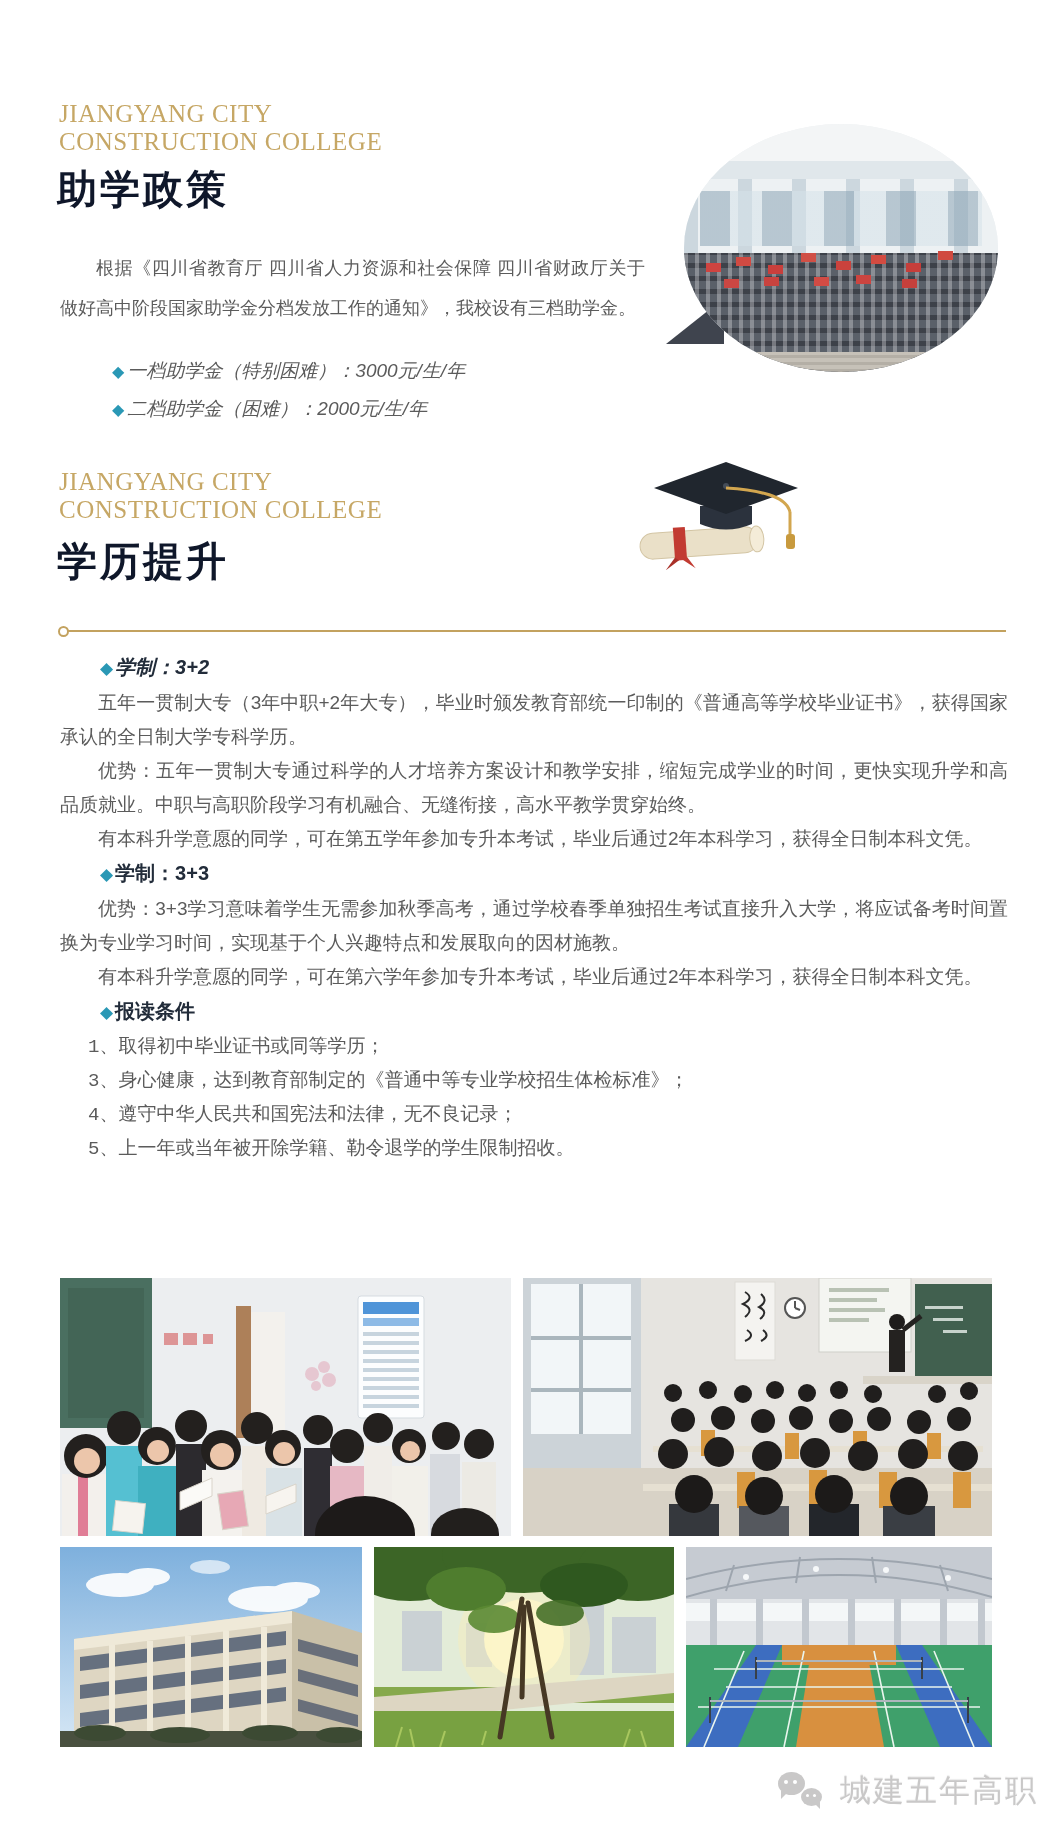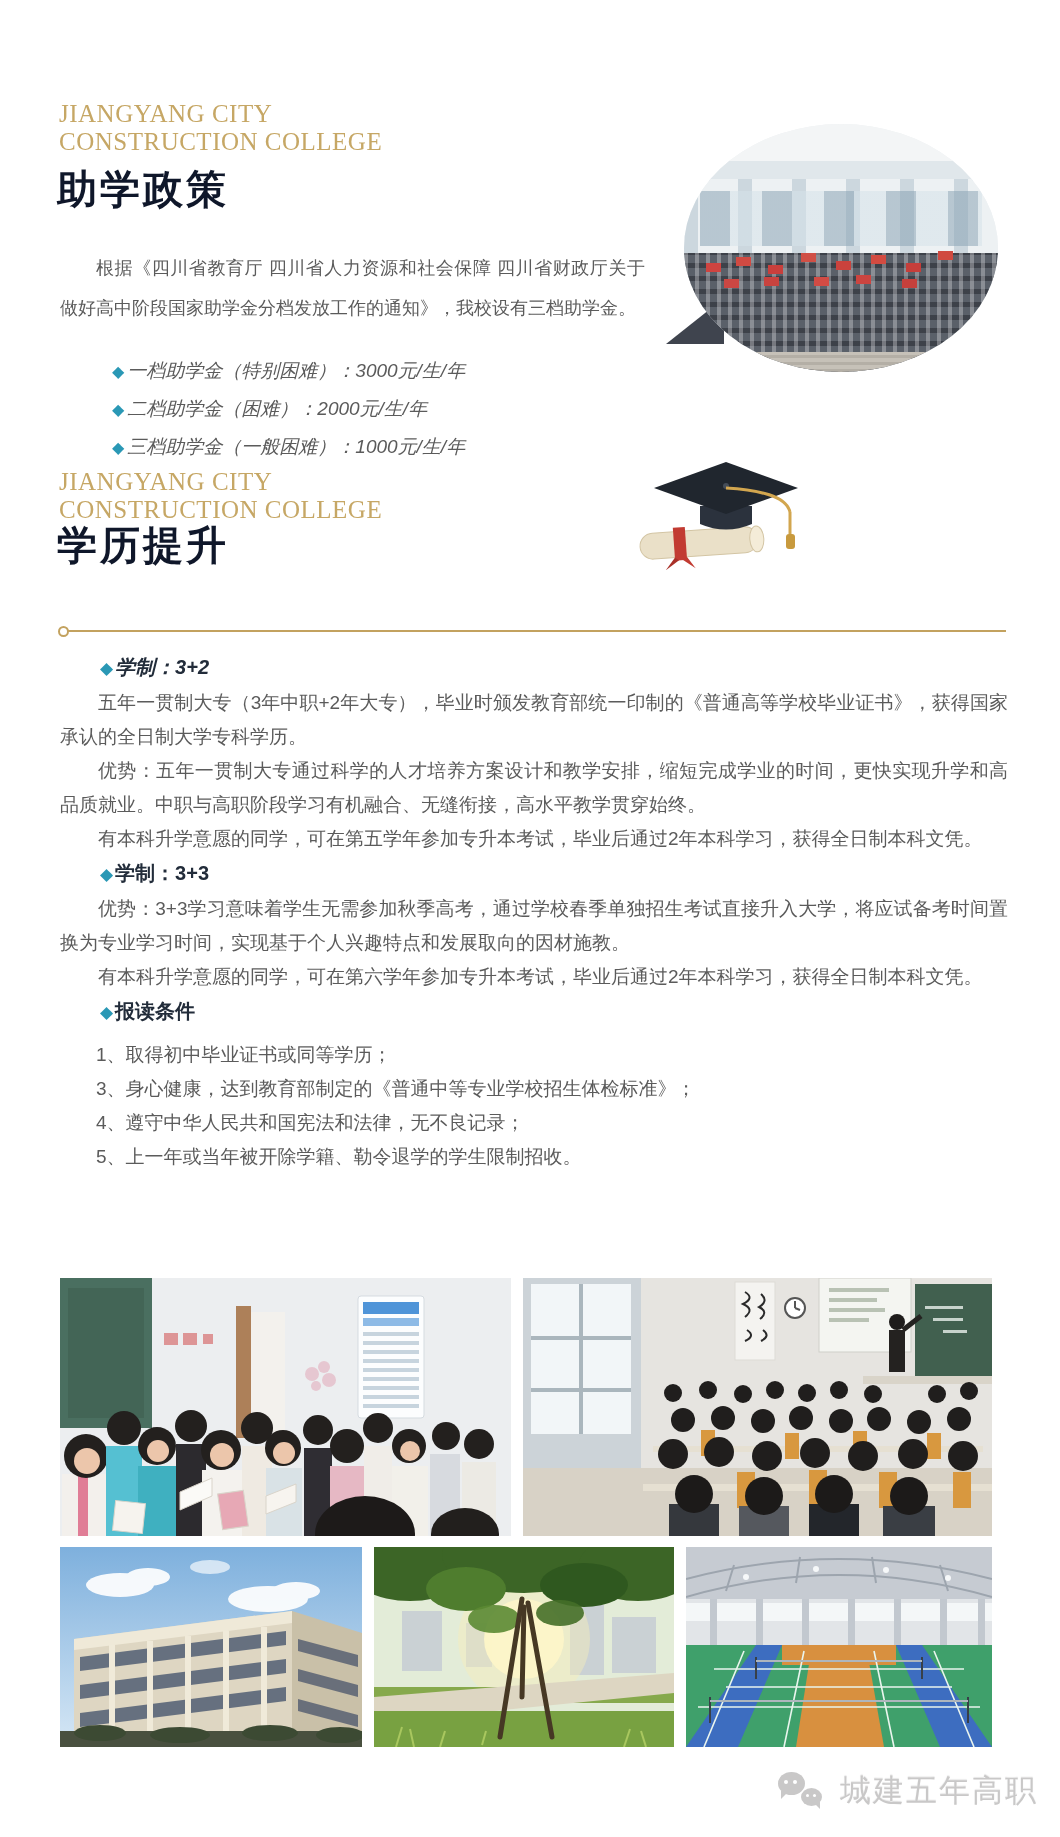--- a/index.html
+++ b/index.html
@@ -4,21 +4,21 @@
 <style>
   html,body{margin:0;padding:0;background:#ffffff;}
   .page{position:relative;width:1060px;height:1816px;margin:0 auto;background:#fff;overflow:hidden;
         font-family:"Liberation Sans","DejaVu Sans",sans-serif;}
 
   
   .org-name{position:absolute;left:59px;font-family:"Liberation Serif","DejaVu Serif",serif;
             color:#c6a765;font-size:25px;line-height:28px;letter-spacing:.5px;font-weight:400;}
   .sec-title{position:absolute;left:57px;color:#0f172a;font-size:40px;font-weight:800;letter-spacing:3px;}
   #org1{top:100px;}  #title1{top:162px;}
-  #org2{top:468px;}  #title2{top:518px;}
+  #org2{top:468px;}  #title2{top:534px;}
 
   
   .intro{position:absolute;left:60px;top:230px;width:585px;color:#5b5b5b;font-size:18px;
          line-height:40px;text-indent:2em;text-align:justify;}
   .aid-list{position:absolute;left:96px;top:336px;margin:16px;padding:0;list-style:none;font-style:italic;}
   .aid-list li{line-height:37px;font-size:19px;color:#5b5b5b;white-space:nowrap;}
   .dia{color:#2a98b5;font-size:16px;margin-right:3px;}
 
   
   .bubble-tail{position:absolute;left:666px;top:298px;width:58px;height:46px;background:#3f444e;
@@ -46,21 +46,21 @@
   .gold-line{position:absolute;left:60px;top:630px;width:946px;height:2px;background:#c3a25f;}
   .gold-line::before{content:'';position:absolute;left:-2px;top:-4px;width:7px;height:7px;border-radius:50%;
                      background:#fff;border:2px solid #c3a25f;}
   .edu-body{position:absolute;left:60px;top:650px;width:948px;color:#5b5b5b;font-size:19px;
             line-height:34px;text-align:justify;}
   .edu-body p{margin:0;text-indent:2em;}
   .edu-body p.no-indent{text-indent:0;}
   .blk-head{margin:14px 0 4px 0;font-size:20px;font-weight:700;color:#222c3a;text-indent:0;line-height:34px;}
   .blk-head:first-child{margin-top:0;font-style:italic;}
   .blk-head .dia{font-size:17px;margin-right:2px;}
-  .cond-list{margin:8px;padding:0 0 0 28px;list-style:none;}
+  .cond-list{margin:0;padding:0 0 0 28px;list-style:none;font-family:Liberation Mono, monospace;}
   .cond-list li{line-height:34px;}
 
   
   .photo-row{position:absolute;display:flex;gap:12px;}
   #row1{left:60px;top:1278px;width:932px;height:258px;}
   #row2{left:60px;top:1547px;width:932px;height:200px;}
   .photo{overflow:hidden;background:#ddd;}
   .photo svg{display:block;width:100%;height:100%;}
 
   
@@ -103,21 +103,20 @@
     <div class="gp-crowd"></div>
     <div class="gp-banners"></div>
     <div class="gp-steps"></div>
   </div>
 
   <p class="intro">根据《四川省教育厅 四川省人力资源和社会保障 四川省财政厅关于做好高中阶段国家助学金分档发放工作的通知》，我校设有三档助学金。</p>
 
   <ul class="aid-list">
     <li><span class="dia">◆</span><span>一档助学金（特别困难）：3000元/生/年</span></li>
     <li><span class="dia">◆</span><span>二档助学金（困难）：2000元/生/年</span></li>
-    <li><span class="dia">◆</span><span>三档助学金（一般困难）：1000元/生/年</span></li>
   </ul>
 
   <div class="org-name" id="org2">
     <div>JIANGYANG CITY</div>
     <div>CONSTRUCTION COLLEGE</div>
   </div>
   <div class="sec-title" id="title2">学历提升</div>
 
   <div class="gradcap">
     <svg viewBox="0 0 175 118">

